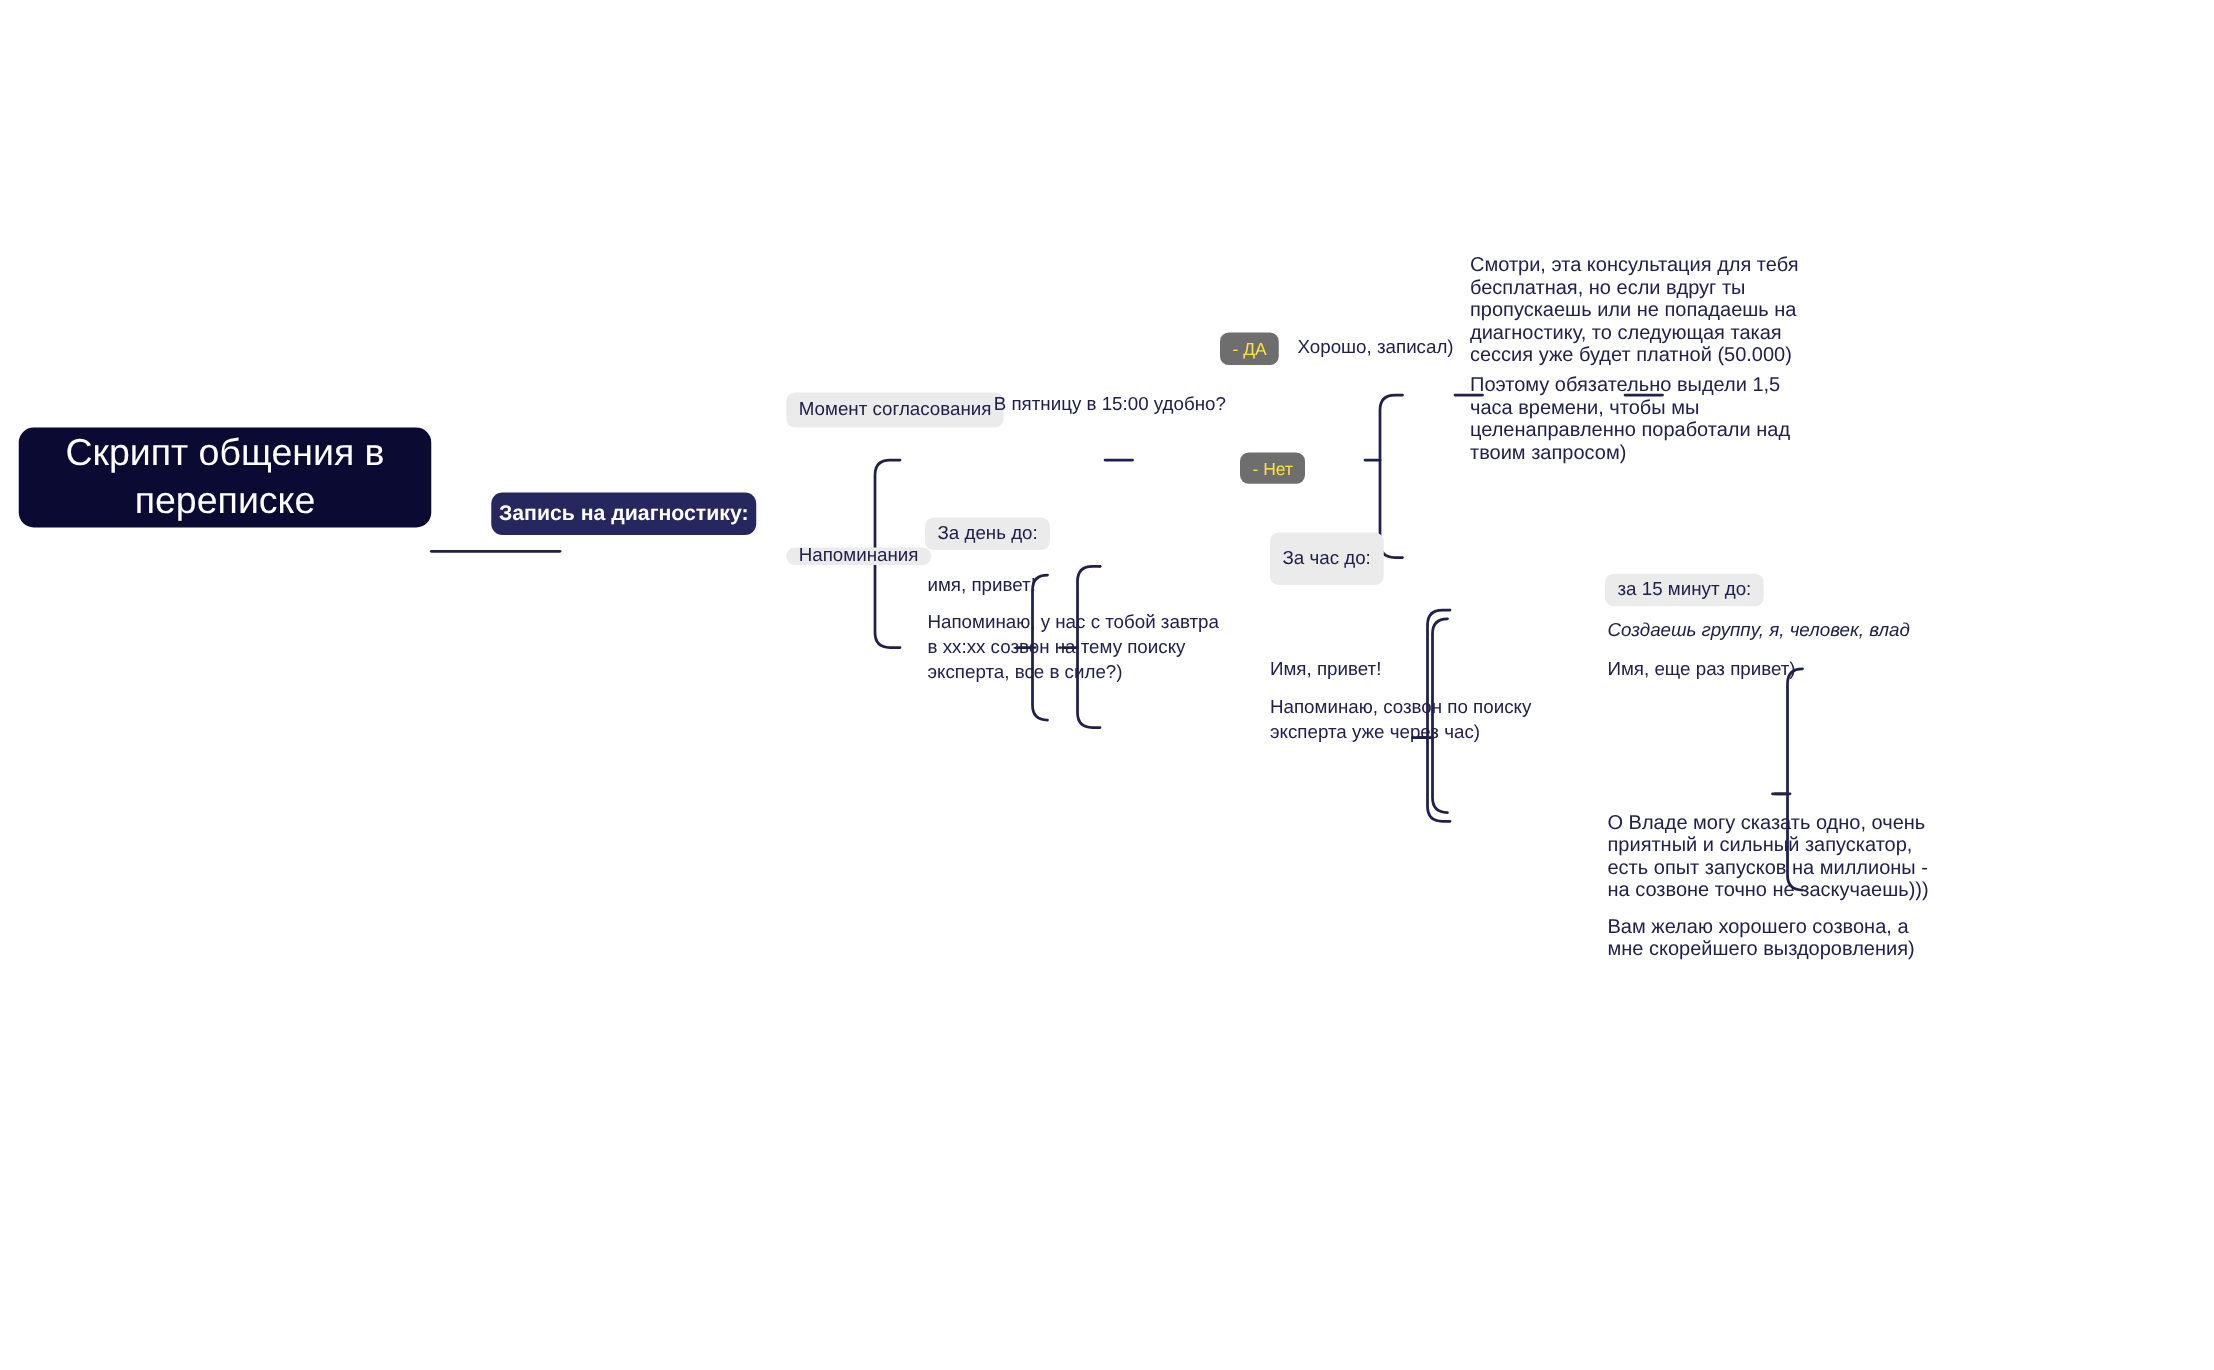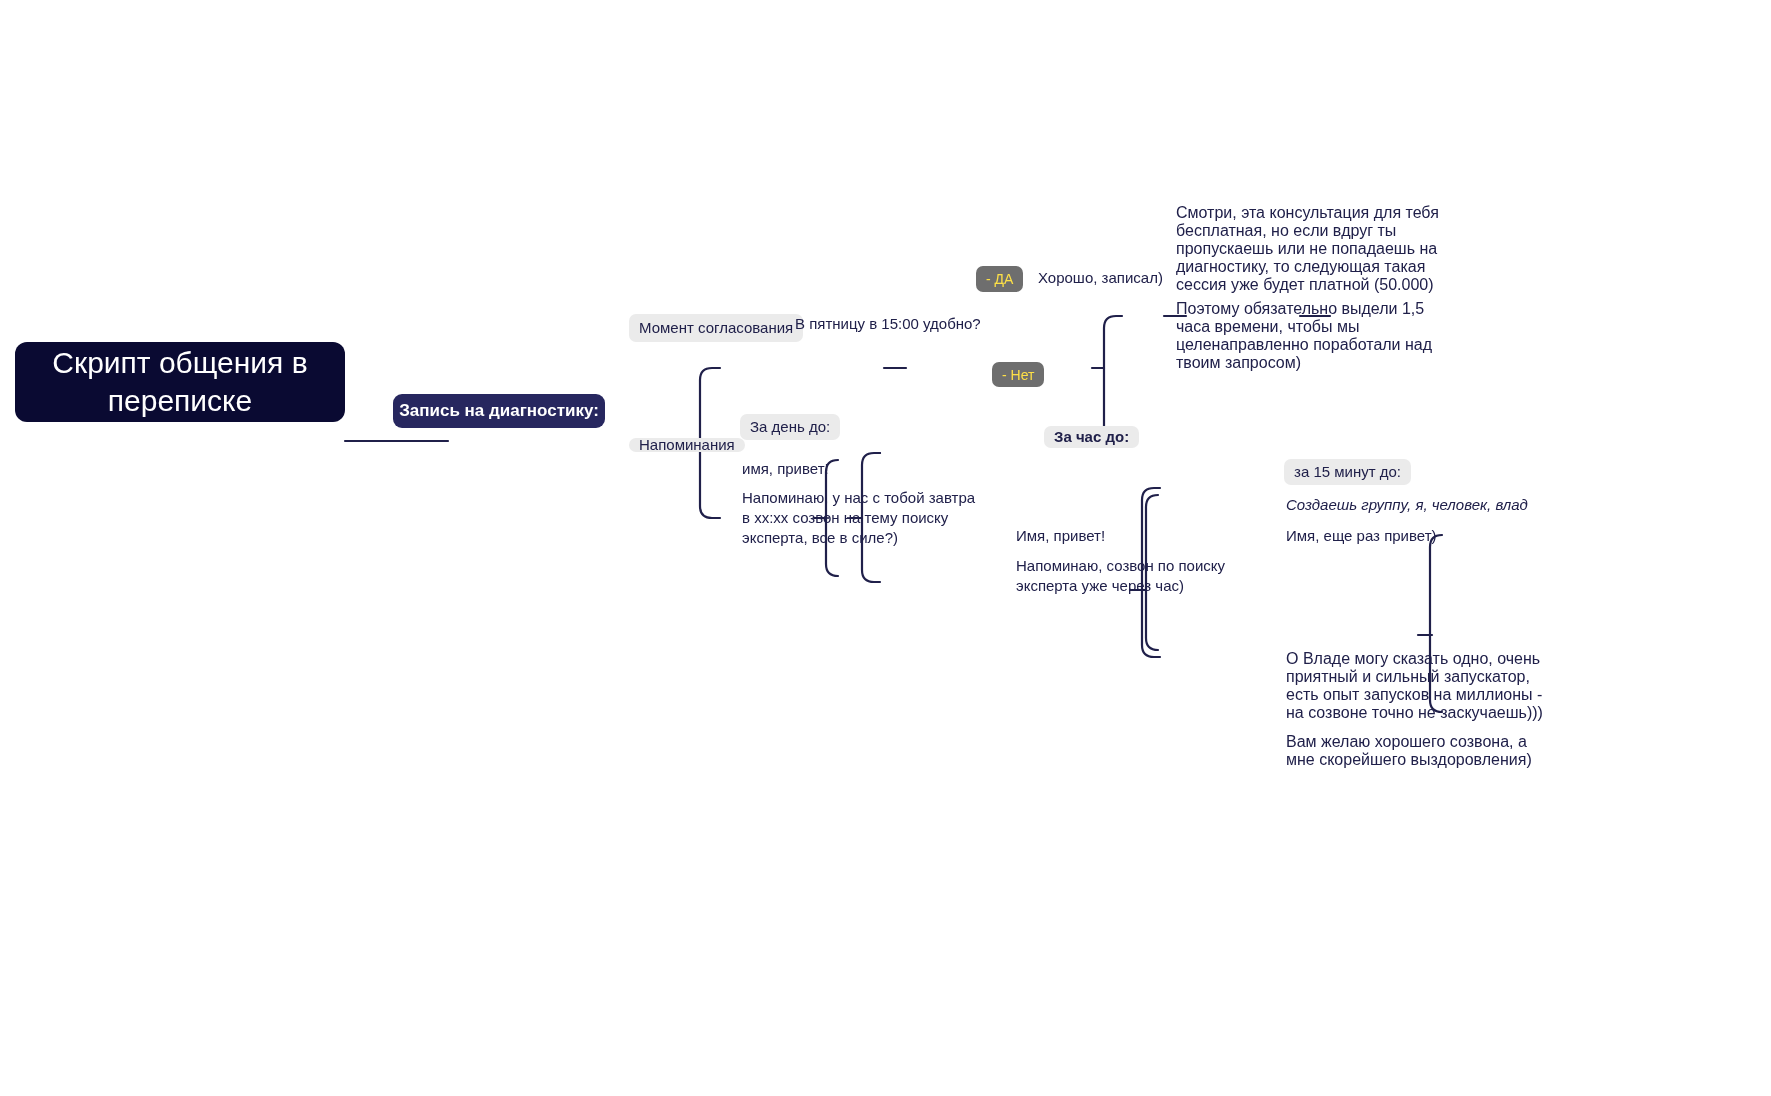--- a/index.html
+++ b/index.html
@@ -174,21 +174,21 @@
   <div class="node text-node text-small" style="left:1176px; top:300px; width:268px;">Поэтому обязательно выдели 1,5 часа времени, чтобы мы целенаправленно поработали над твоим запросом)</div>
 
   <div class="node pill-node" style="left:629px; top:438px; height:14px;text-align:center;">Напоминания</div>
 
   <div class="node pill-node" style="left:740px; top:393px; height:26px;margin-top:21px;">За день до:</div>
 
   <div class="node text-node nowrap" style="left:742px; top:459px;">имя, привет!</div>
 
   <div class="node text-node" style="left:742px; top:488px; width:245px;">Напоминаю, у нас с тобой завтра в хх:хх созвон на тему поиску эксперта, все в силе?)</div>
 
-  <div class="node pill-node" style="left:1044px; top:426px; height:22px;font-weight:bold;">За час до:</div>
+  <div class="node pill-node" style="left:1016px; top:426px; height:42px;">За час до:</div>
 
   <div class="node text-node nowrap" style="left:1016px; top:526px;">Имя, привет!</div>
 
   <div class="node text-node" style="left:1016px; top:556px; width:250px;">Напоминаю, созвон по поиску эксперта уже через час)</div>
 
   <div class="node pill-node" style="left:1284px; top:459px; height:26px;">за 15 минут до:</div>
 
   <div class="node text-node nowrap" style="left:1286px; top:495px;font-style:italic;">Создаешь группу, я, человек, влад</div>
 
   <div class="node text-node nowrap" style="left:1286px; top:526px;">Имя, еще раз привет)</div>

